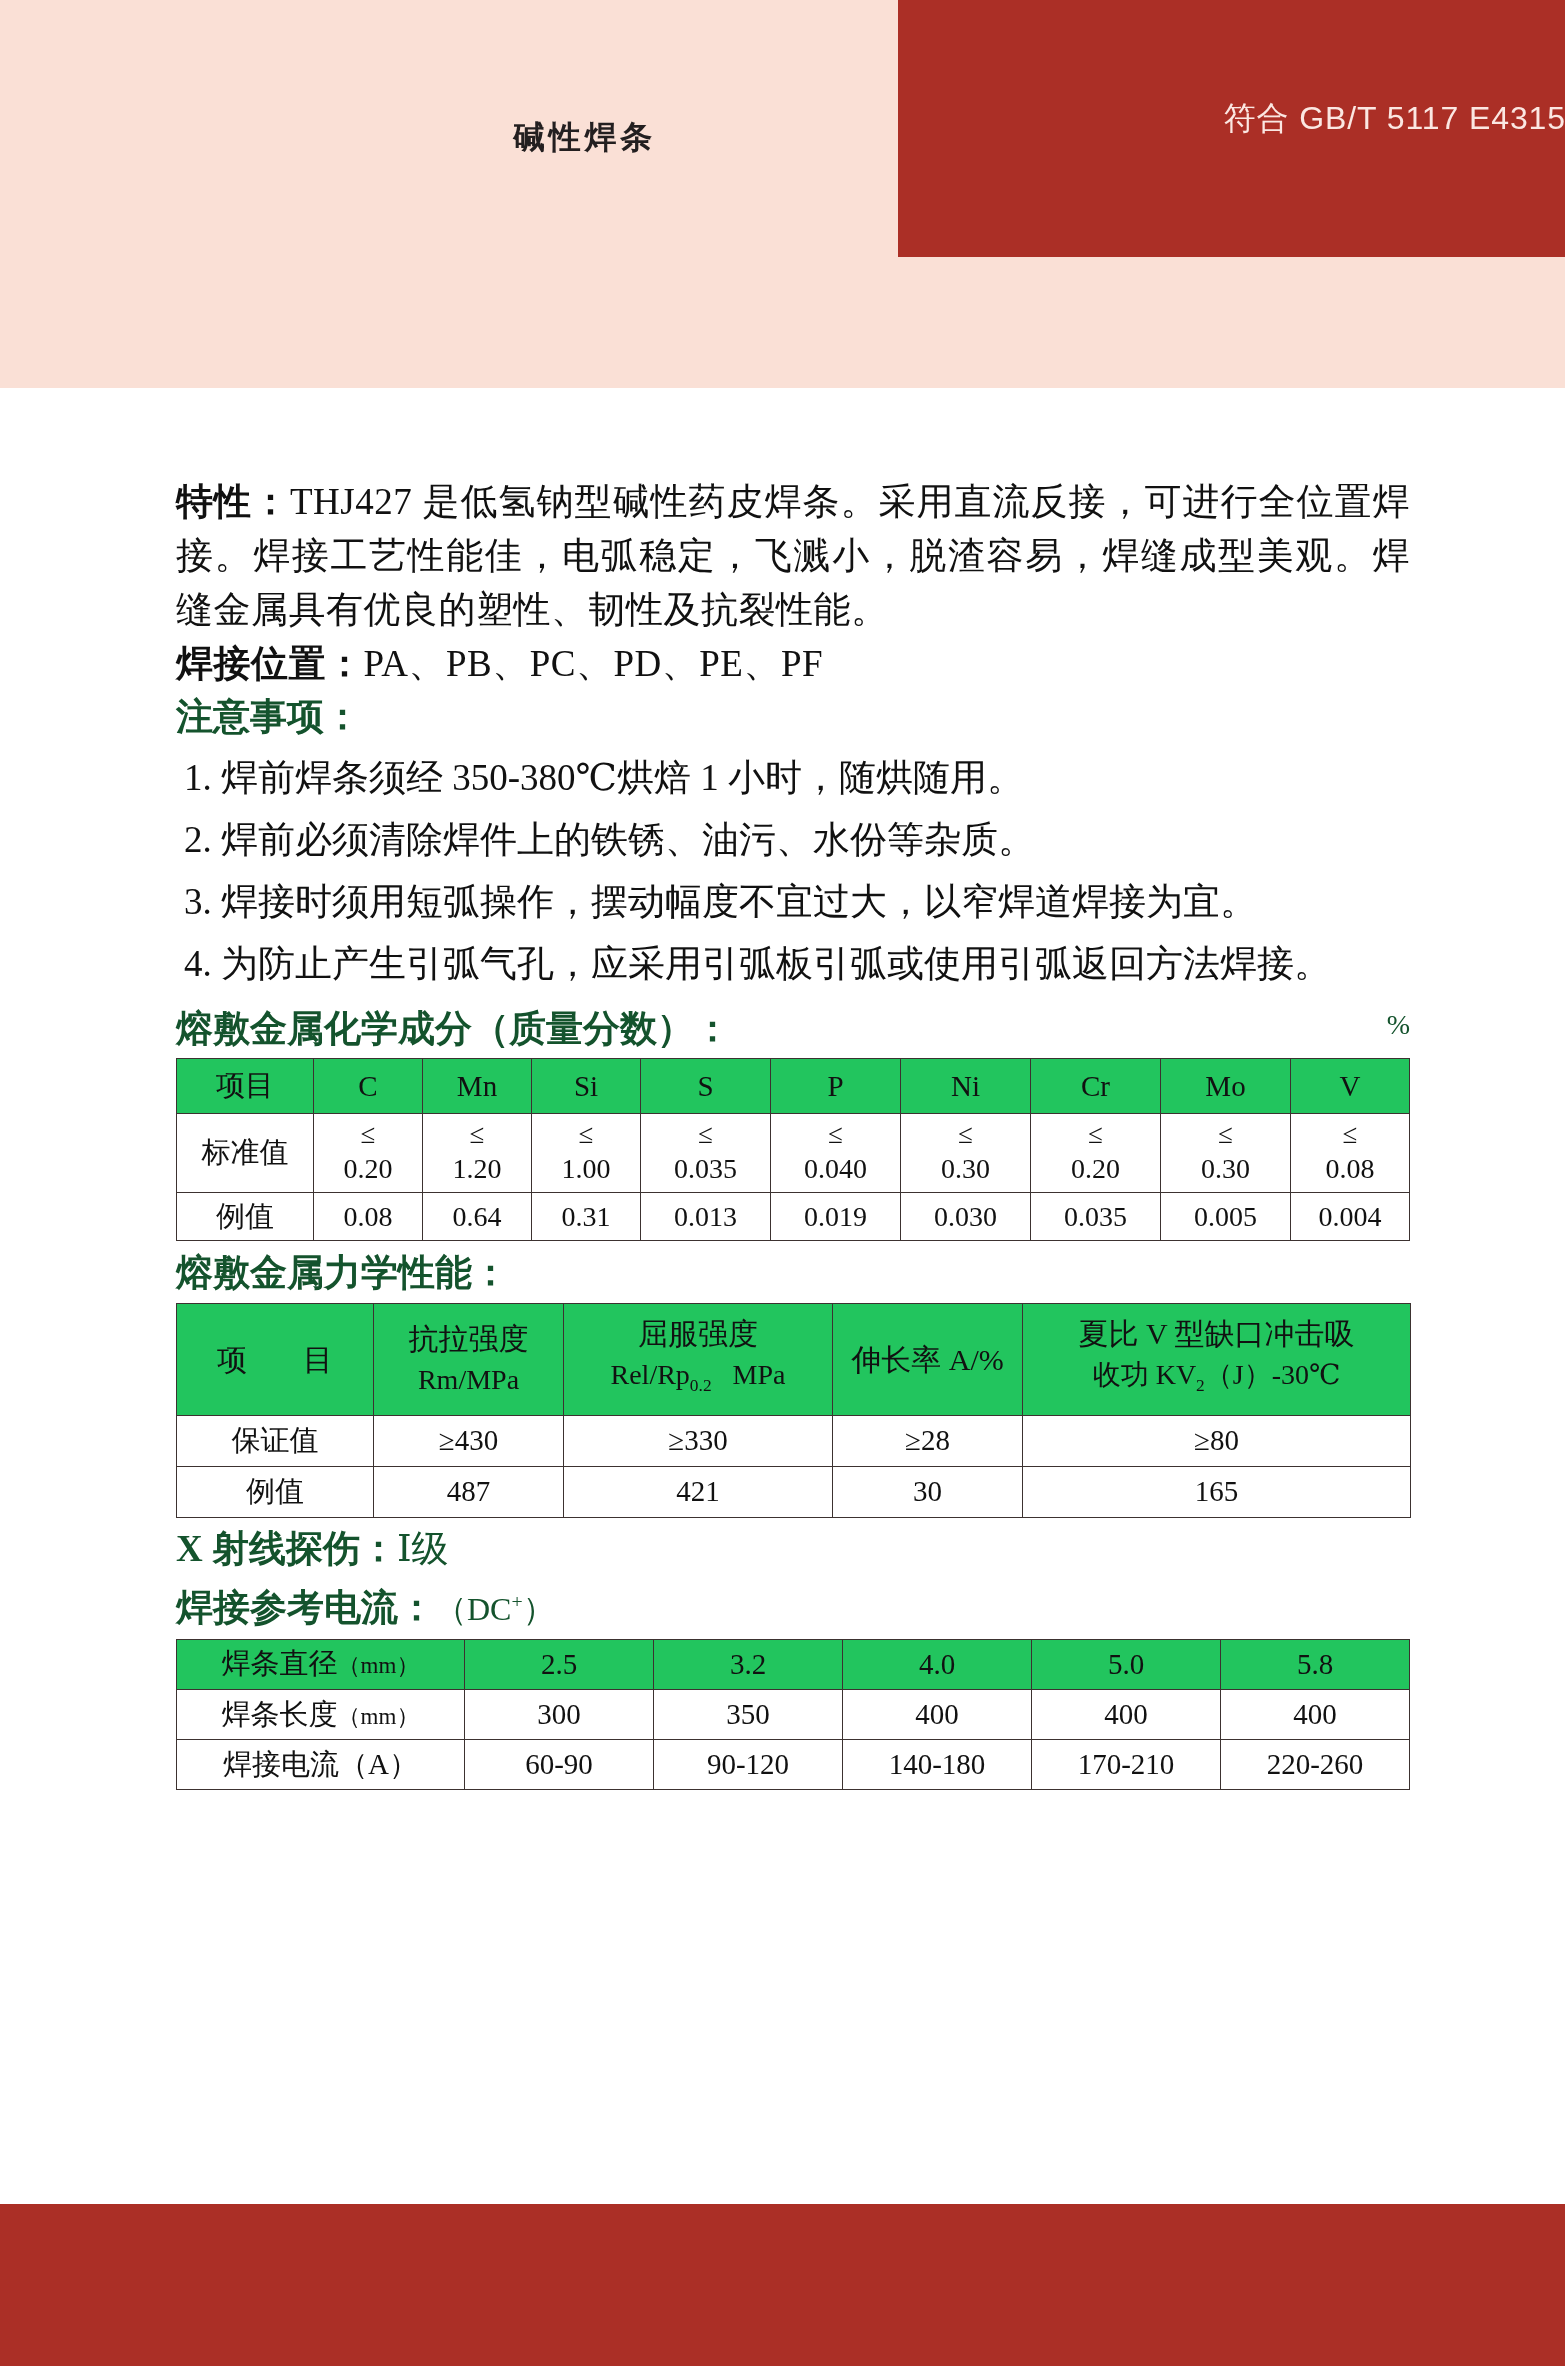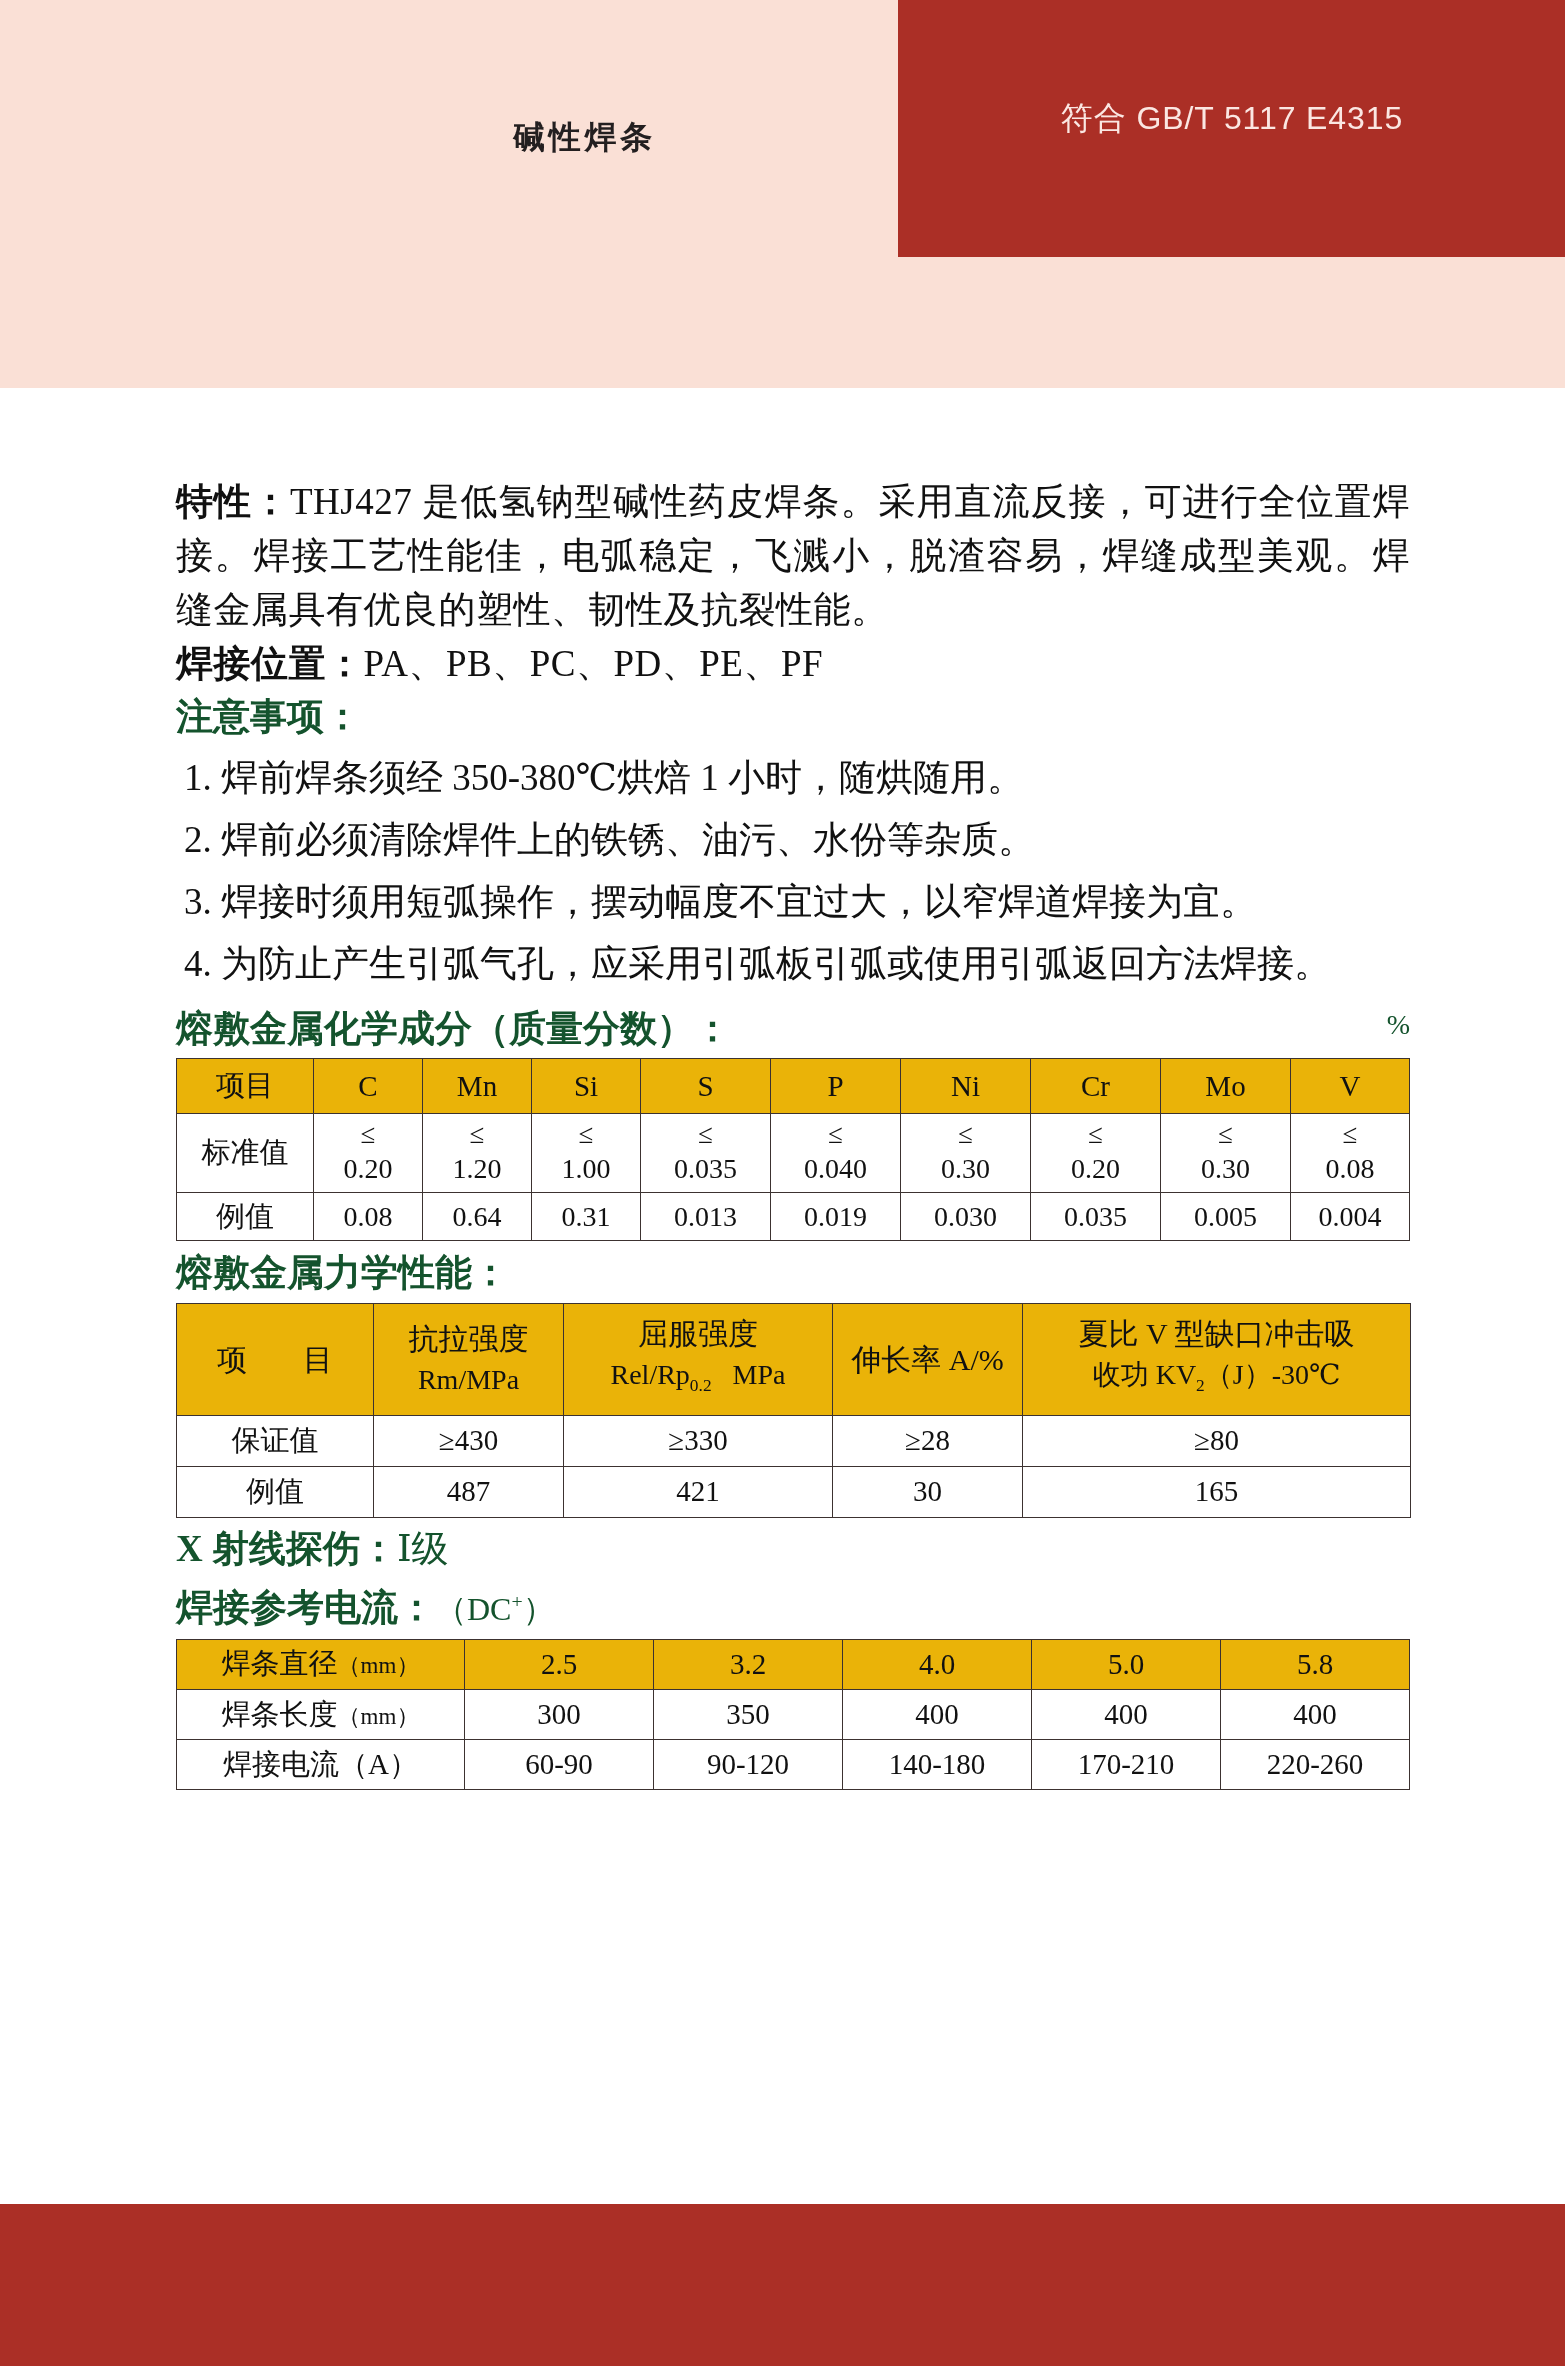--- a/index.html
+++ b/index.html
@@ -45,21 +45,21 @@
     font-weight: bold;
     font-size: 32px;
     letter-spacing: 3.7px;
     color: #231f20;
   }
   .header-standard {
     position: absolute;
     left: 898px;
     top: 97px;
     width: 668px;
-    text-align: center;
+    text-align: right;
     font-family: "Liberation Sans", "DejaVu Sans", sans-serif;
     font-size: 32px;
     letter-spacing: 0.9px;
     color: #fbe7e2;
   }
 
   
   .body-wrap {
     position: absolute;
     left: 176px;
@@ -110,21 +110,21 @@
   }
   table.t td, table.t th {
     border: 1.9px solid #3c3230;
     text-align: center;
     vertical-align: middle;
     color: #111111;
     font-weight: normal;
     padding: 1.9px 1.9px;
   }
   table.t thead td, table.t thead th {
-    background: #eab308;
+    background: #22c55e;
   }
 
   
   .t-chem td { font-size: 28px; height: 43px; }
   .t-chem thead td { font-size: 29px; height: 50px; }
   .t-chem .rowlab { font-size: 29px; }
   .t-chem .stdcell {
     line-height: 37px;
     padding: 3.7px 0 5.6px 0;
   }

